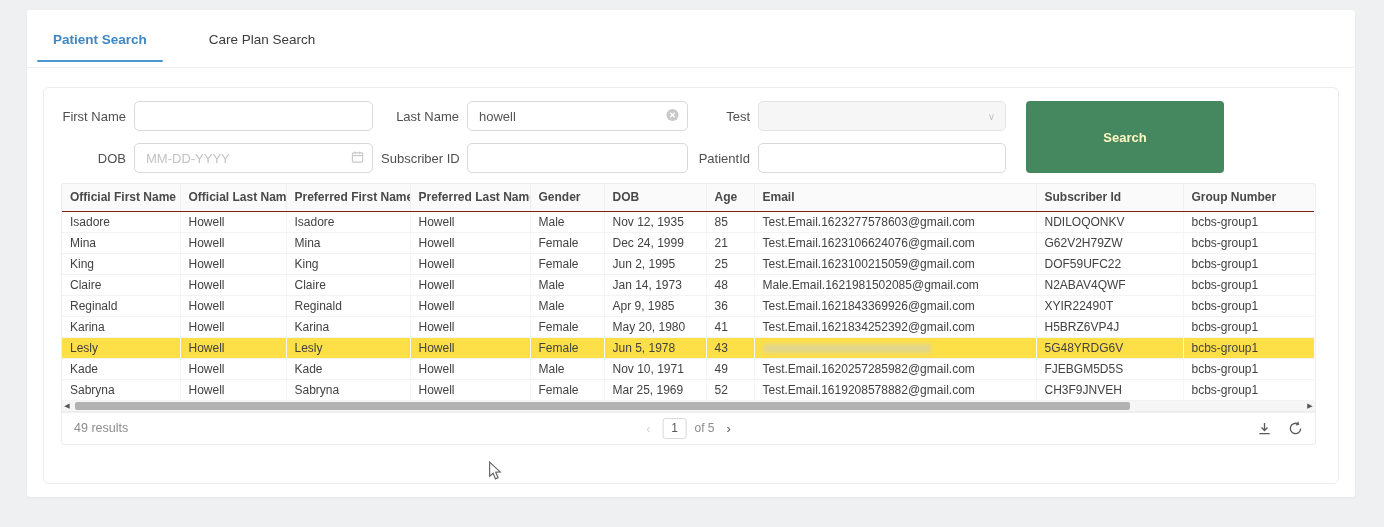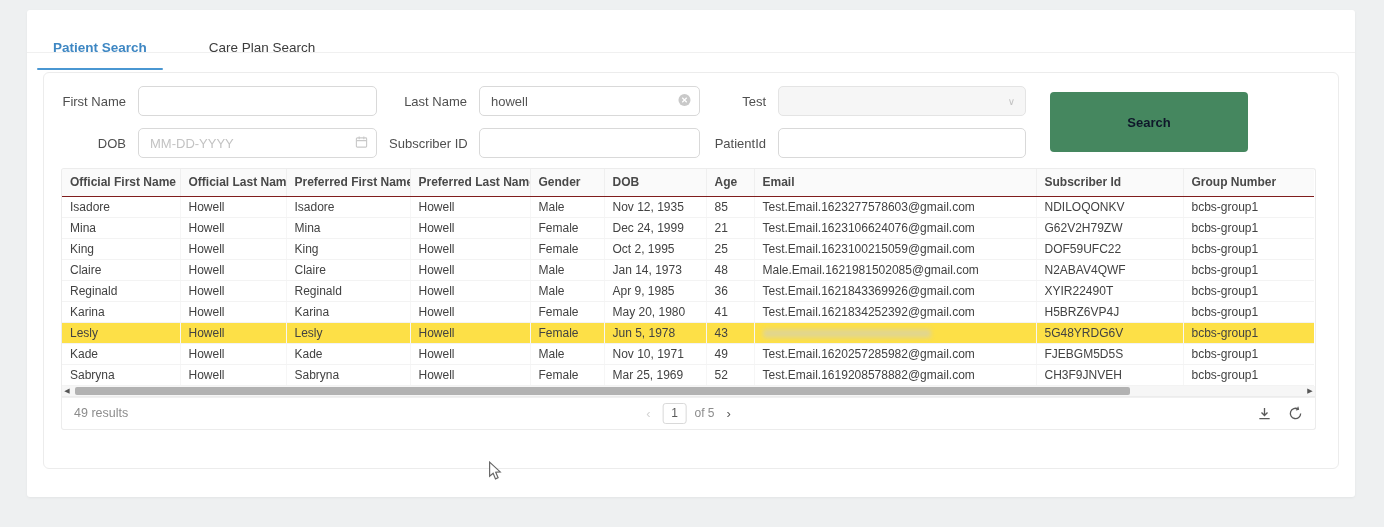--- a/index.html
+++ b/index.html
@@ -3,41 +3,41 @@
 <meta charset="utf-8">
 <style>
   * { margin:0; padding:0; box-sizing:border-box; }
   html,body { width:1384px; height:527px; font-family:"Liberation Sans", sans-serif; }
   body { background:#eef0f1; position:relative; overflow:hidden; }
 
   .card { position:absolute; left:27px; top:10px; width:1328px; height:487px;
           background:#fff; border-radius:3px; box-shadow:0 1px 3px rgba(0,0,0,0.05); }
 
   
-  .tabbar { display:flex; align-items:flex-start; padding:14px 10px; border-bottom:1px solid #f0f0f0; height:43px; }
+  .tabbar { display:flex; align-items:center; padding:14px 10px; border-bottom:1px solid #f0f0f0; height:58px; }
   .tab { padding:16px 16px 14px; font-size:13.5px; color:#3c3c3c; cursor:pointer; position:relative; margin-right:30px; }
   .tab.active { color:#3e87c3; font-weight:bold; }
   .tab.active::after { content:""; position:absolute; left:0; right:0; bottom:-1px; height:2.5px; background:#4a97d2; border-radius:2px; }
 
   
   .panel { margin:19px 16px 0; border:1px solid #ececec; border-radius:6px; padding:13px 17px 16px; height:397px; position:relative; }
 
   
   .form-grid { display:grid; grid-template-columns:65px 239px 78px 221px 54px 248px 1fr; grid-template-rows:30px 30px;
-               column-gap:8px; row-gap:12px; align-items:center; margin-bottom:10px;gap:12px; }
+               column-gap:8px; row-gap:12px; align-items:center; margin-bottom:10px; }
   .flabel { font-size:13px; color:#4f4f4f; text-align:right; white-space:nowrap; }
   .input-wrap { position:relative; height:30px; }
   .tinput { width:100%; height:30px; border:1px solid #d9d9d9; border-radius:5px; padding:0 24px 0 11px;
             font-size:13px; color:#555; font-family:"Liberation Sans",sans-serif; background:#fff; outline:none; }
   .tinput::placeholder { color:#c3c3c3; }
   .icon-right { position:absolute; right:9px; top:50%; transform:translateY(-50%); color:#c9c9c9; font-size:12px; line-height:1; }
   .select-box { height:30px; border:1px solid #e4e4e4; border-radius:5px; background:#f6f6f6; position:relative; }
   .select-chevron { position:absolute; right:10px; top:50%; transform:translateY(-50%); color:#c2c2c2; font-size:10px; }
-  .search-btn { grid-column:7; grid-row:1 / span 2; height:60px; margin-left:12px; width:198px;
-                background:#45875f; color:#0f172a; border:none; border-radius:4px; font-size:13px; font-weight:bold;
+  .search-btn { grid-column:7; grid-row:1 / span 2; height:72px; margin-left:12px; width:198px;
+                background:#45875f; color:#fef9c3; border:none; border-radius:4px; font-size:13px; font-weight:bold;
                 font-family:"Liberation Sans",sans-serif; cursor:pointer; }
 
   
   .table-wrap { border:1px solid #ececec; border-radius:3px 3px 0 0; border-bottom:none; width:1255px; overflow:hidden; }
   table { border-collapse:collapse; table-layout:fixed; width:1252px; }
   th { background:#fafafa; font-size:12px; font-weight:bold; color:#494949; text-align:left;
        padding:6px 8px; border-bottom:1px solid #7f1d1d; border-right:1px solid #efefef; height:27px; white-space:nowrap; overflow:hidden; }
   th:last-child { border-right:none; }
   td { font-size:12px; color:#424242; padding:3px 8px; border-bottom:1px solid #f3f3f3; border-right:1px solid #f6f6f6;
        height:20px; white-space:nowrap; overflow:hidden; }
@@ -182,21 +182,21 @@
               <td>Test.Email.1623106624076@gmail.com</td>
               <td>G62V2H79ZW</td>
               <td>bcbs-group1</td>
             </tr>
             <tr>
               <td>King</td>
               <td>Howell</td>
               <td>King</td>
               <td>Howell</td>
               <td>Female</td>
-              <td>Oct 2, 1995</td>
+              <td>Jun 2, 1995</td>
               <td>25</td>
               <td>Test.Email.1623100215059@gmail.com</td>
               <td>DOF59UFC22</td>
               <td>bcbs-group1</td>
             </tr>
             <tr>
               <td>Claire</td>
               <td>Howell</td>
               <td>Claire</td>
               <td>Howell</td>

